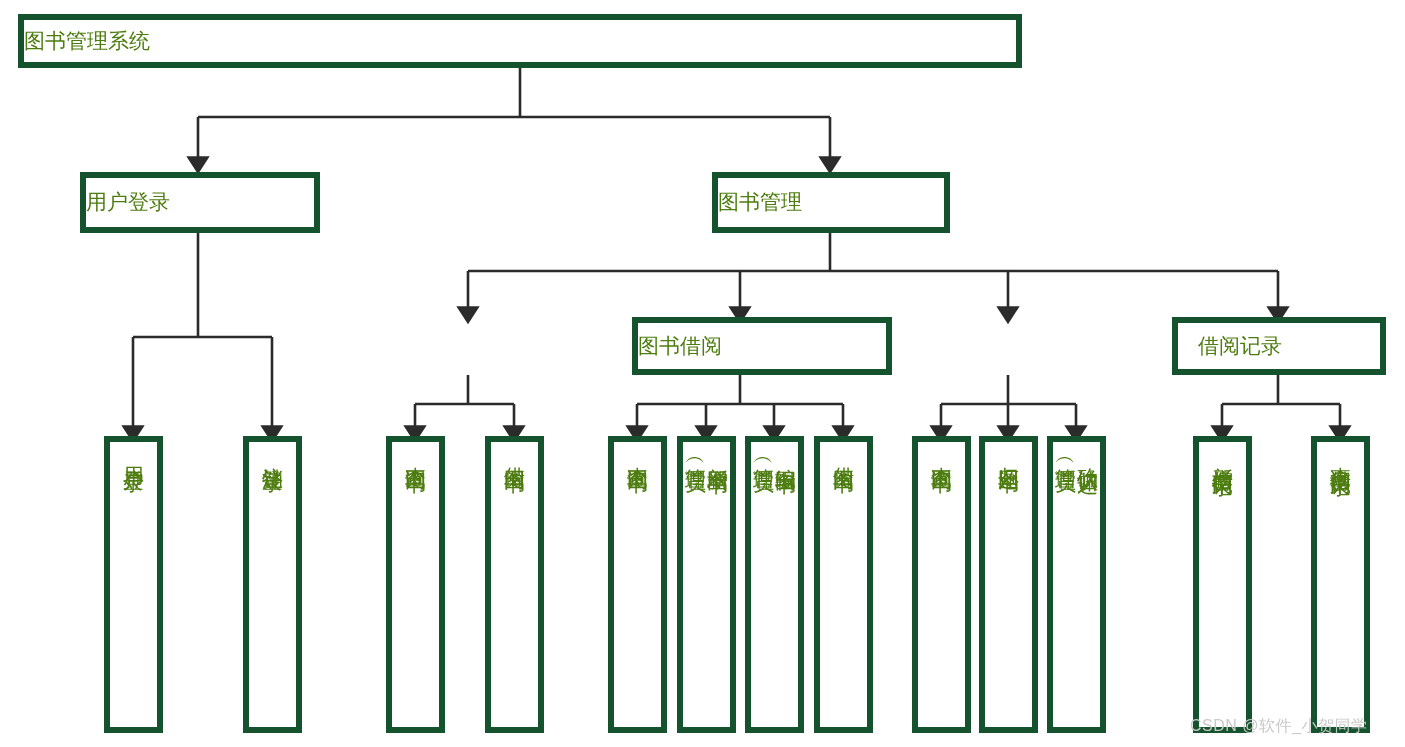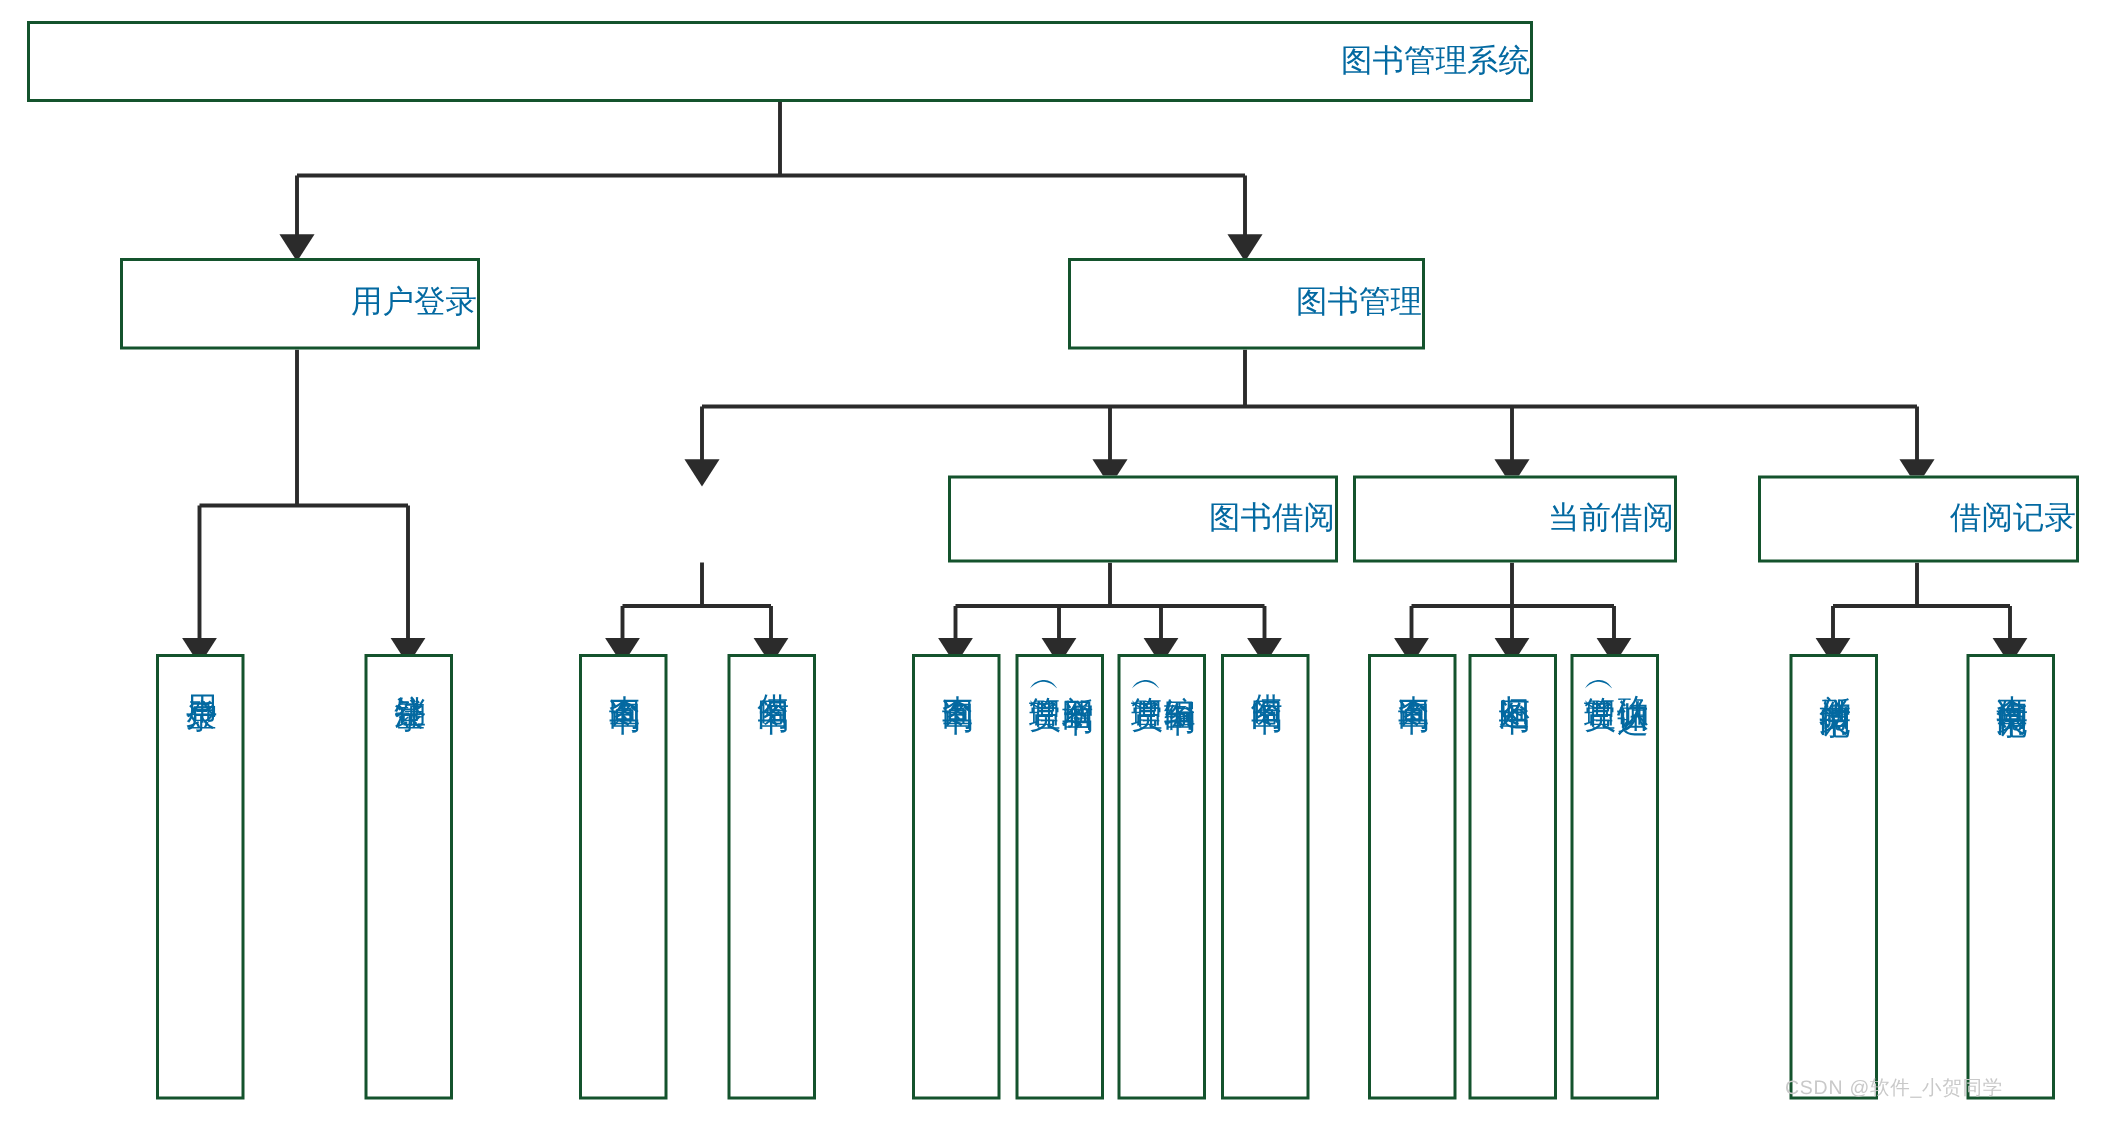--- a/index.html
+++ b/index.html
@@ -22,25 +22,25 @@
     left: 0;
     top: 0;
     width: 1405px;
     height: 747px;
     pointer-events: none;
   }
   .node {
     position: absolute;
     box-sizing: border-box;
     background: #ffffff;
-    border: 2px solid #14532d;
+    border: 6px solid #14532d;
     display: flex;
     align-items: center;
-    justify-content: flex-end;
-    color: #0369a1;
+    justify-content: flex-start;
+    color: #4d7c0f;
   }
   .node-label {
     display: block;
     text-align: center;
     line-height: 1.25;
     white-space: pre;
   }
   .node.horizontal .node-label {
     font-size: 21px;
   }
@@ -52,21 +52,21 @@
     writing-mode: vertical-rl;
     text-orientation: upright;
     font-size: 21px;
     letter-spacing: 2px;
     line-height: 1.05;
     margin: 0 auto;
   }
   .watermark {
     position: absolute;
     color: #c9c9c9;
-    font-size: 13px;
+    font-size: 16px;
     letter-spacing: 0.5px;
     white-space: nowrap;
     user-select: none;
   }
 </style>
 </head>
 <body>
 
 <div id="canvas">
 
@@ -130,23 +130,20 @@
   <div class="node horizontal" style="left:80px; top:172px; width:240px; height:61px;">
     <span class="node-label">用户登录</span>
   </div>
   <div class="node horizontal" style="left:712px; top:172px; width:238px; height:61px;">
     <span class="node-label">图书管理</span>
   </div>
 
   <div class="node horizontal" style="left:632px; top:317px; width:260px; height:58px;">
     <span class="node-label">图书借阅</span>
   </div>
-  <div class="node horizontal" style="left:902px; top:317px; width:216px; height:58px;">
-    <span class="node-label">当前借阅</span>
-  </div>
   <div class="node horizontal" style="left:1172px; top:317px; width:214px; height:58px;padding-left:20px;">
     <span class="node-label">借阅记录</span>
   </div>
 
   <div class="node vertical" style="left:104px; top:436px; width:59px; height:297px;">
     <span class="node-label">用户登录</span>
   </div>
   <div class="node vertical" style="left:243px; top:436px; width:59px; height:297px;">
     <span class="node-label">注销登录</span>
   </div>

